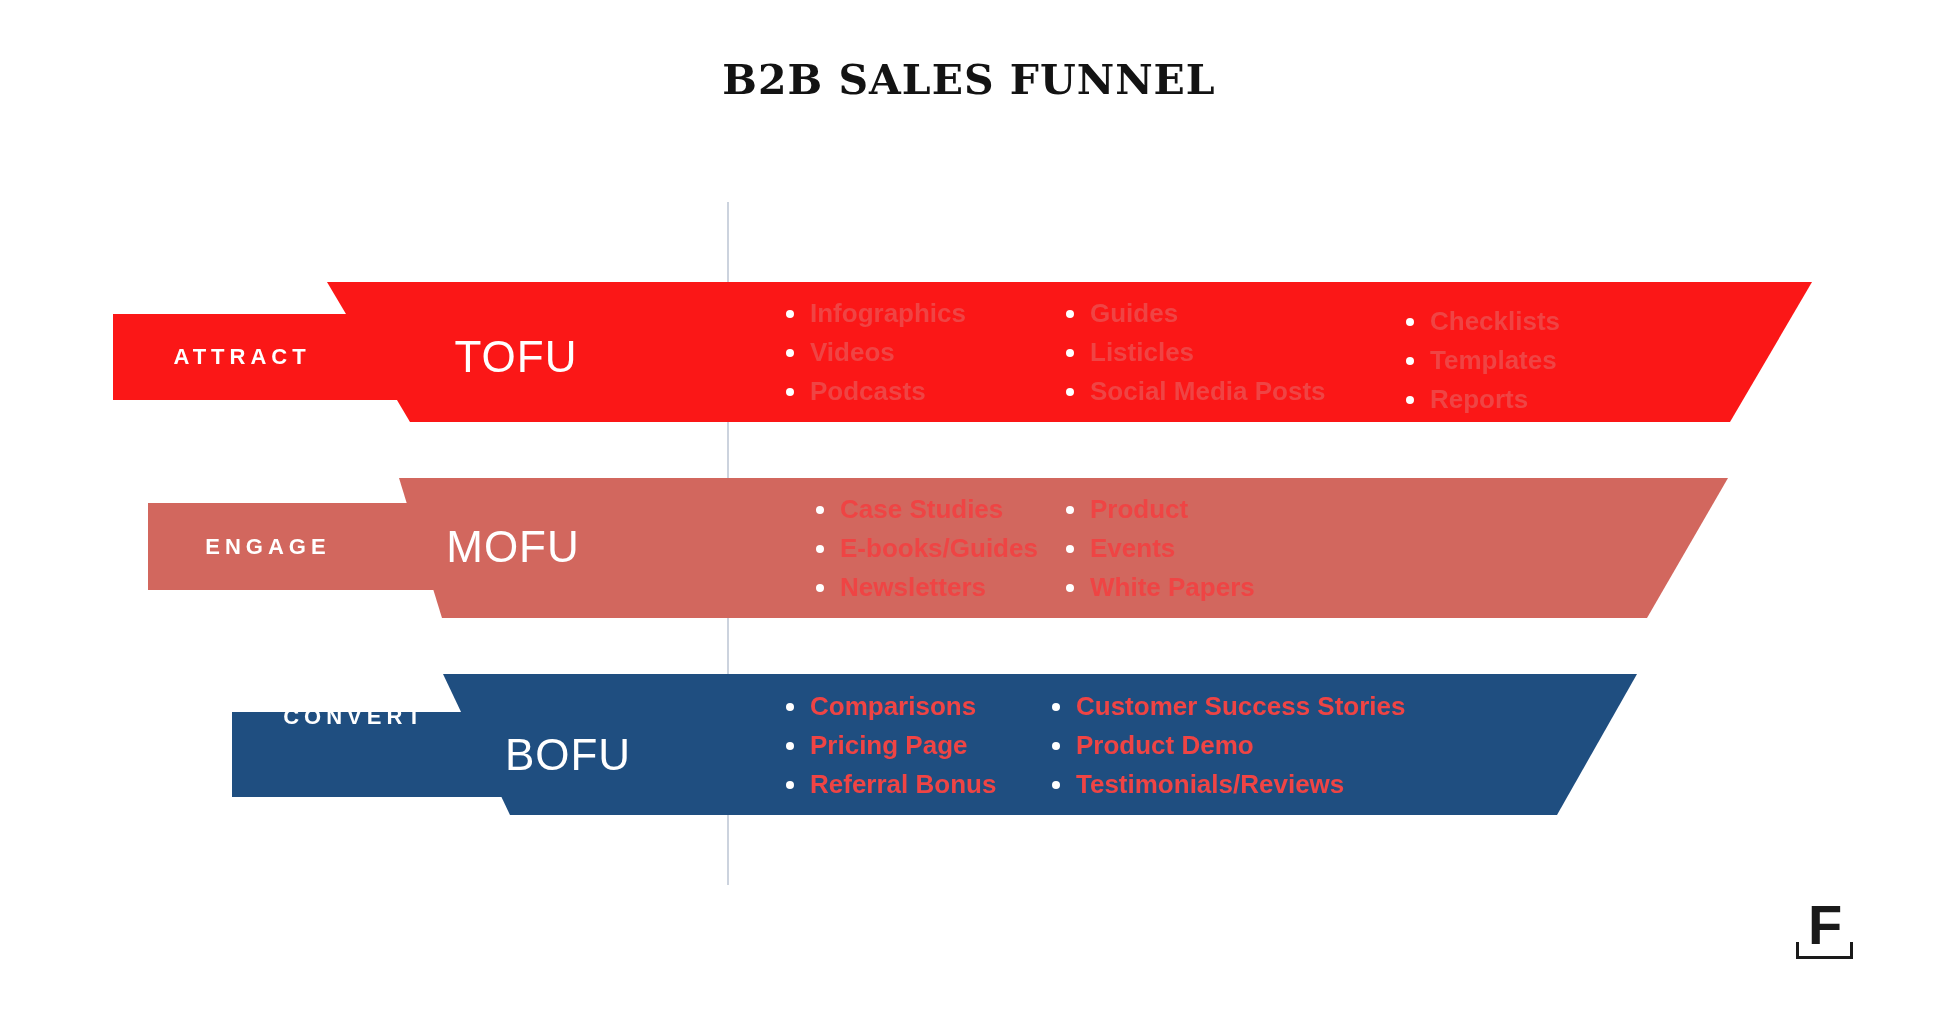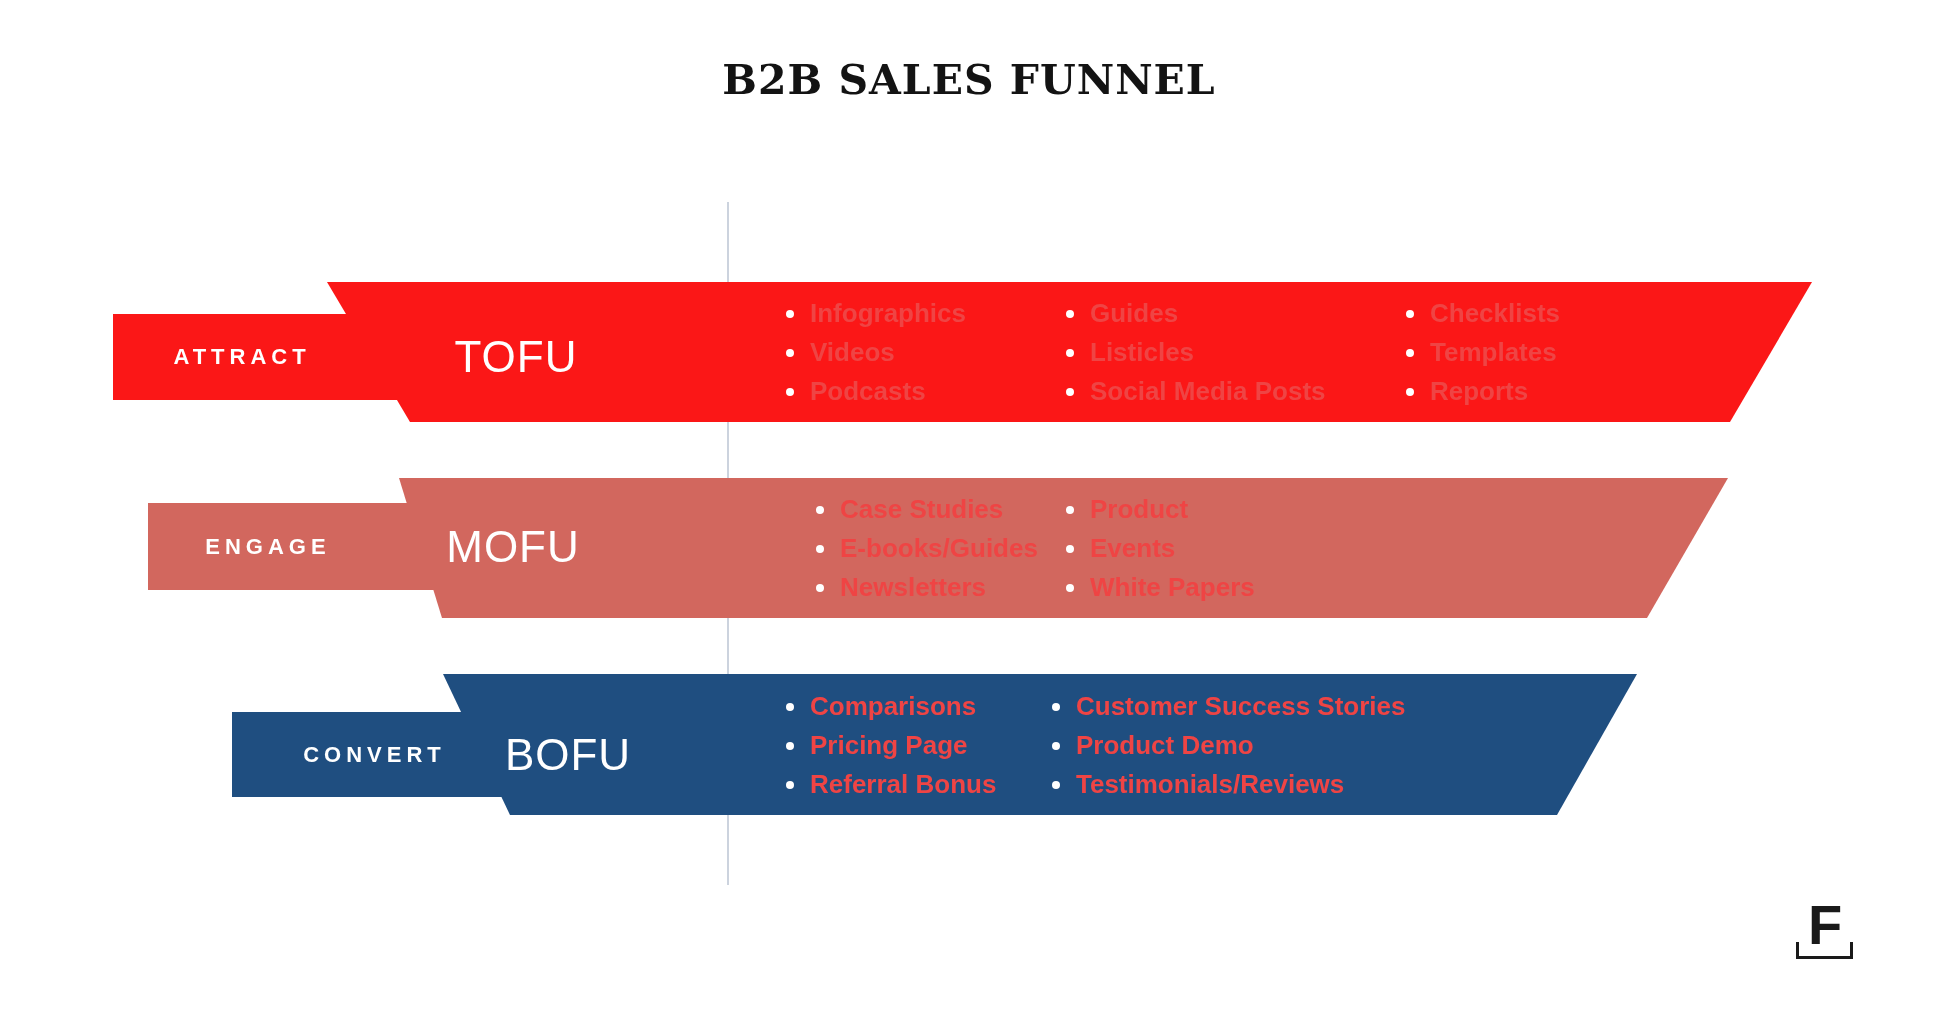--- a/index.html
+++ b/index.html
@@ -23,38 +23,38 @@
   .trap-bofu{left:443px;top:674px;width:1194px;height:141px;
     clip-path:polygon(0 0,100% 0,1114px 100%,67px 100%);}
   .tab-bofu{left:232px;top:712px;width:290px;height:85px;}
 
   .stage-label{
     position:absolute;display:flex;align-items:center;justify-content:center;
     color:#ffffff;font-weight:700;font-size:22px;letter-spacing:5px;white-space:nowrap;
   }
   .label-tofu{left:113px;top:314px;width:258px;height:86px;}
   .label-mofu{left:148px;top:503px;width:240px;height:87px;}
-  .label-bofu{left:232px;top:712px;width:245px;height:85px;margin-left:20px;}
+  .label-bofu{left:232px;top:674px;width:245px;height:85px;}
 
   .acronym{
     position:absolute;display:flex;align-items:center;justify-content:center;
     color:#ffffff;font-weight:400;font-size:44px;letter-spacing:1px;white-space:nowrap;
   }
   .acr-tofu{left:416px;top:314px;width:200px;height:86px;}
   .acr-mofu{left:413px;top:503px;width:200px;height:87px;}
   .acr-bofu{left:468px;top:712px;width:200px;height:85px;}
 
   .col{position:absolute;display:flex;flex-direction:column;}
   .item{display:flex;align-items:center;height:39px;color:#ef4444;
     font-size:26px;font-weight:700;white-space:nowrap;}
   .dot{width:8px;height:8px;border-radius:50%;background:#ffffff;margin-right:16px;flex:0 0 auto;}
 
   .col-t1{left:786px;top:294px;}
   .col-t2{left:1066px;top:294px;}
-  .col-t3{left:1406px;top:294px;}
+  .col-t3{left:1406px;top:302px;}
   .col-m1{left:816px;top:490px;}
   .col-m2{left:1066px;top:490px;}
   .col-b1{left:786px;top:687px;}
   .col-b2{left:1052px;top:687px;}
 
   .logo{position:absolute;left:1790px;top:895px;width:75px;height:75px;}
   .logo-letter{
     position:absolute;left:11px;top:2px;width:48px;text-align:center;
     font-size:56px;line-height:56px;font-weight:800;color:#1a1a1a;
   }

